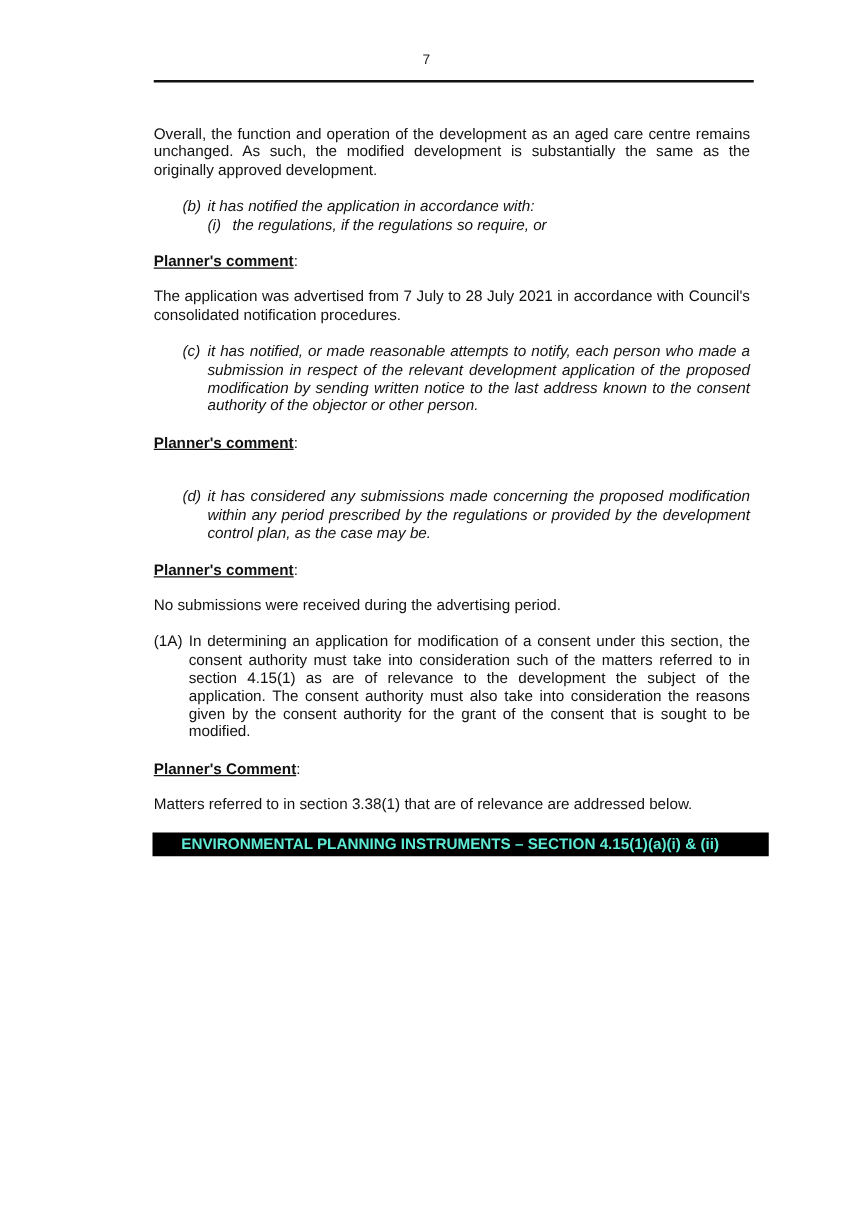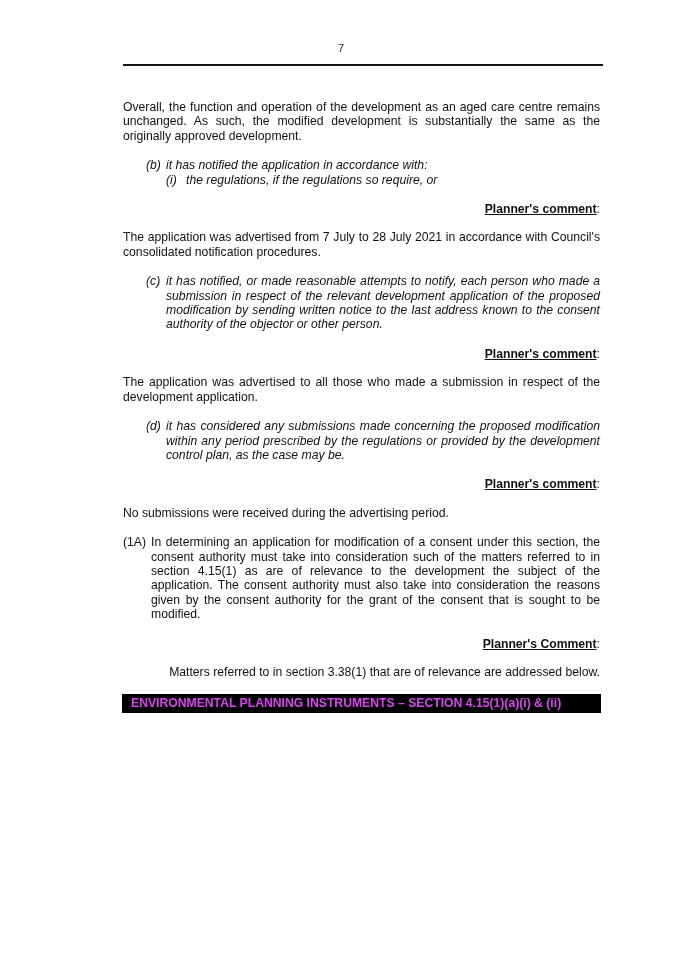--- a/index.html
+++ b/index.html
@@ -33,21 +33,21 @@
       width: 480px;
       height: 0;
       border-top: 2px solid #111;
     }
     .content {
       position: absolute;
       top: 100px;
       left: 123px;
       width: 477px;
     }
-    p { margin: 0; text-align: right; }
+    p { margin: 0; }
     .justify { text-align: justify; text-align-last: left; }
     .gap-s { height: 14px; }
     .gap-m { height: 15px; }
 
     .clause {
       font-style: italic;
       display: flex;
     }
     .clause.lvl1 { padding-left: 23px; }
     .clause .label {
@@ -72,24 +72,24 @@
 
     .comment-heading {
       font-weight: bold;
     }
     .comment-heading .u {
       text-decoration: underline;
     }
 
     .section-bar {
       background: #000;
-      color: #d946ef;
+      color: #5eead4;
       font-weight: bold;
       font-size: 12.2px;
-      padding: 2px 0 2px 9px;
+      padding: 2px 0 2px 23px;
       margin-left: -1px;
       width: 470px;
       line-height: 15px;
     }
     .policy-heading {
       font-weight: bold;
       font-size: 12.2px;
     }
   </style>
 </head>
@@ -123,21 +123,20 @@
 
   <div class="clause lvl1">
     <span class="label">(c)</span>
     <span class="body">it has notified, or made reasonable attempts to notify, each person who made a submission in respect of the relevant development application of the proposed modification by sending written notice to the last address known to the consent authority of the objector or other person.</span>
   </div>
 
   <div class="gap-m"></div>
 
   <p class="comment-heading"><span class="u">Planner's comment</span><span style="font-weight:normal">:</span></p>
   <div class="gap-s"></div>
-  <p class="justify">The application was advertised to all those who made a submission in respect of the development application.</p>
 
   <div class="gap-m"></div>
 
   <div class="clause lvl1">
     <span class="label">(d)</span>
     <span class="body">it has considered any submissions made concerning the proposed modification within any period prescribed by the regulations or provided by the development control plan, as the case may be.</span>
   </div>
 
   <div class="gap-m"></div>
 

